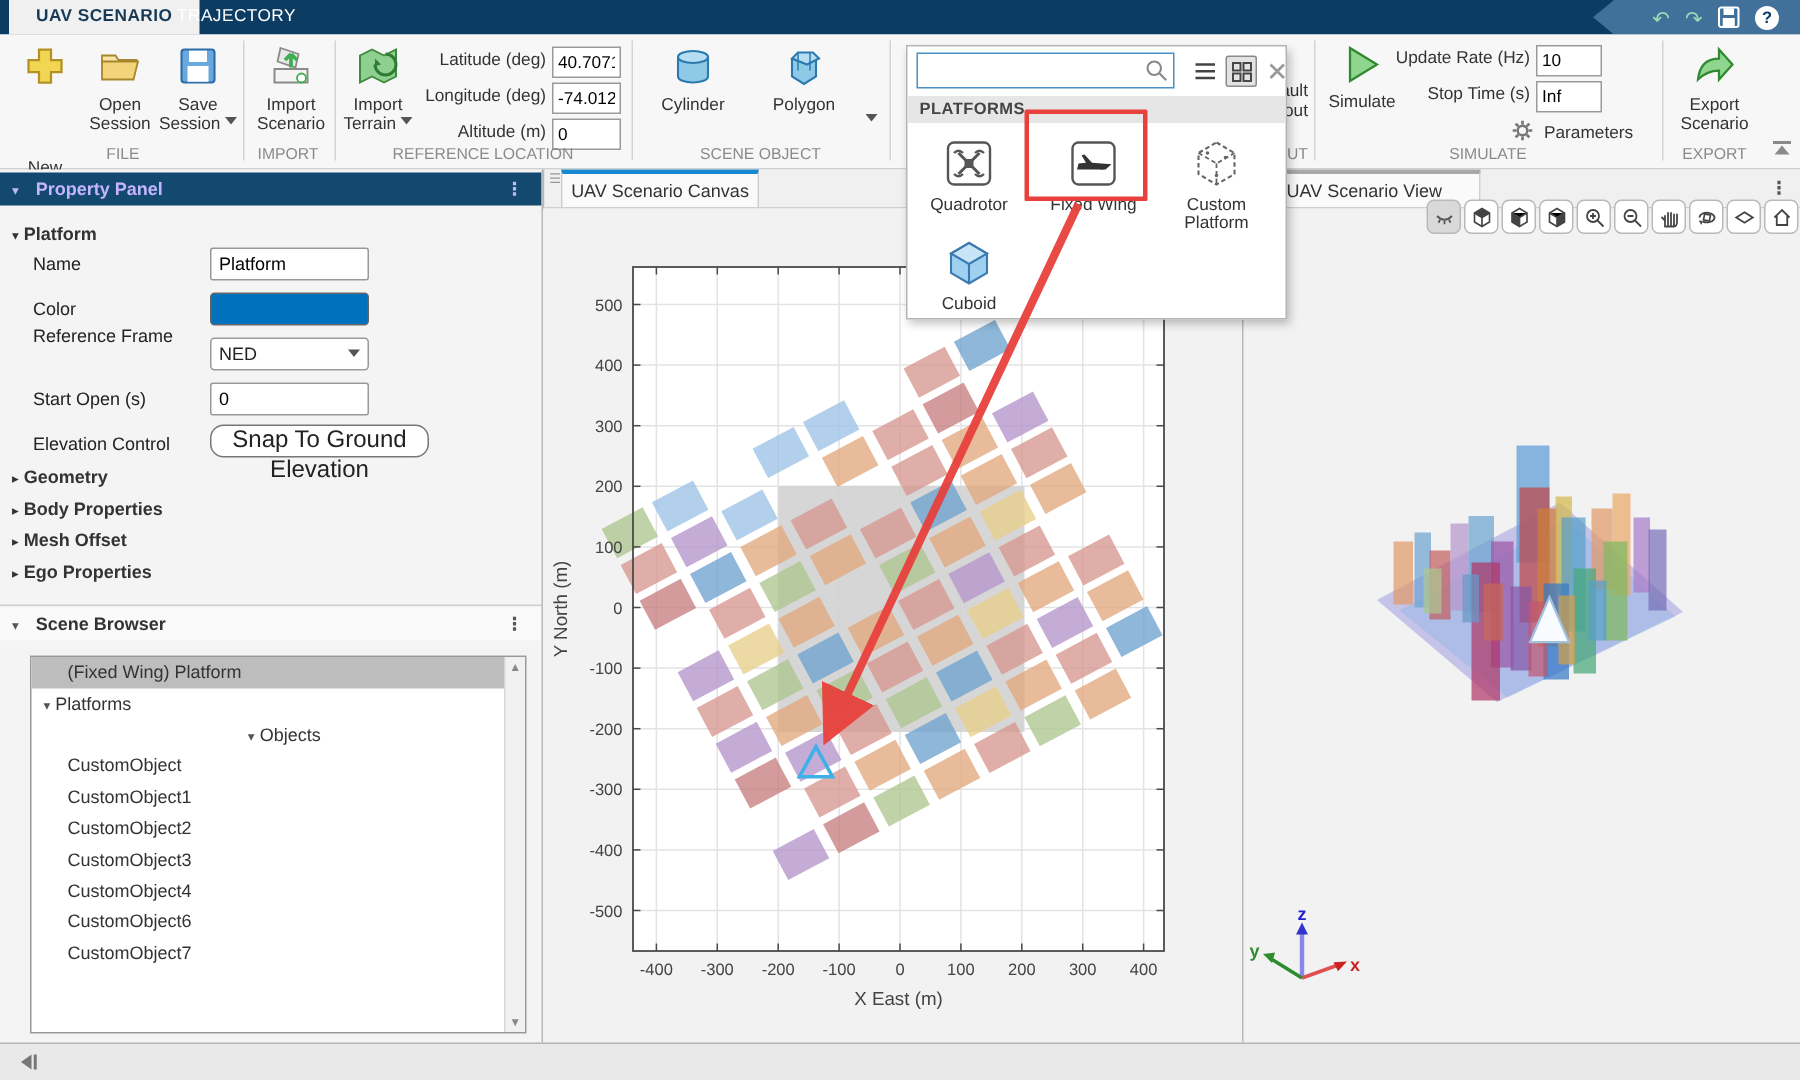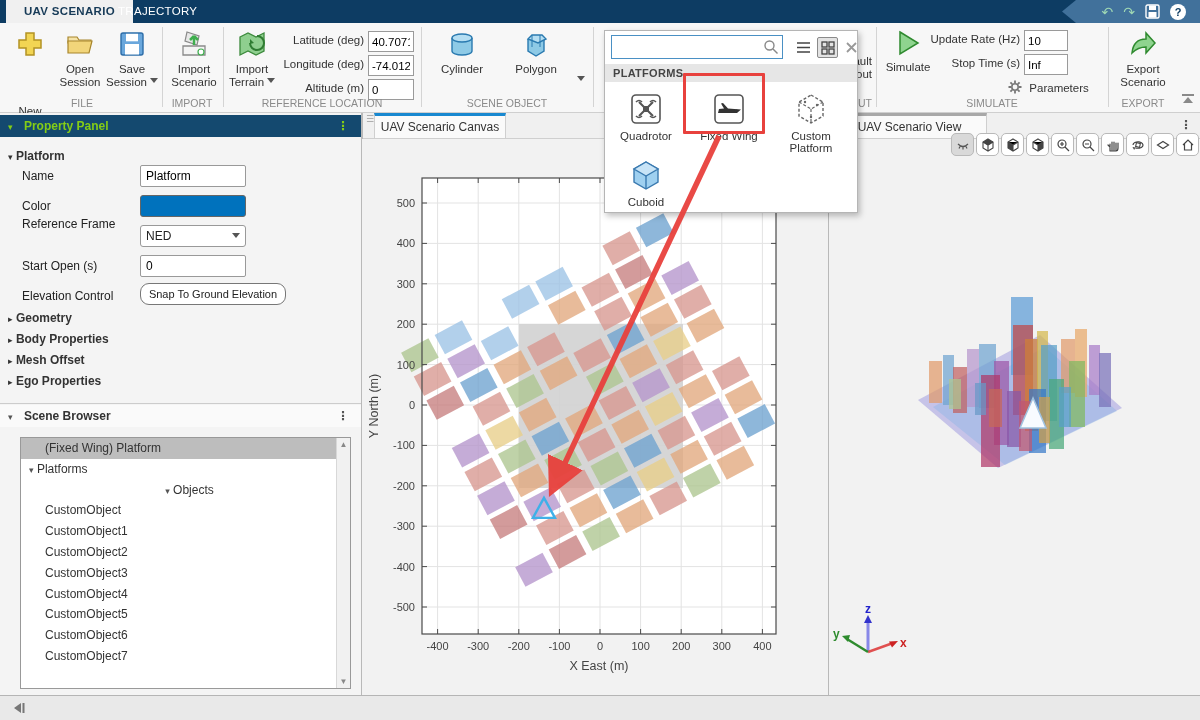--- a/index.html
+++ b/index.html
@@ -23,21 +23,21 @@
   .rdiv { position:absolute; top:4px; height:80px; width:1px; background:#d4d4d4; }
   .rbtn { position:absolute; top:6px; text-align:center; font-size:11.5px; color:#333; cursor:default; }
   .rbtn .lbl { margin-top:2px; line-height:13px; }
   .rlabel { position:absolute; font-size:11.5px; color:#333; text-align:right; }
   .rfield { position:absolute; height:21px; border:1px solid #9a9a9a; background:#fff;
     font-size:11.5px; padding:0 3px; font-family:"Liberation Sans",sans-serif; }
   .tri-down { display:inline-block; width:0; height:0; border:4px solid transparent;
     border-top:5px solid #555; vertical-align:middle; margin-left:3px; }
   
   #leftpanel { position:absolute; left:0; top:113px; width:361px; height:582px; background:#f4f4f4; }
-  .panelhdr { position:absolute; left:0; width:361px; height:22px; background:#14496f; color:#84cc16;
+  .panelhdr { position:absolute; left:0; width:361px; height:22px; background:#14496f; color:#c4b5fd;
     font-weight:bold; font-size:12px; line-height:22px; }
   .panelhdr .caret { margin:0 8px 0 8px; font-size:9px; }
   .dots3 { position:absolute; right:12px; top:0; color:inherit; font-weight:bold; }
   .prow-label { position:absolute; left:22px; font-size:12px; color:#222; line-height:22px; }
   .pctrl { position:absolute; left:140px; width:106px; height:22px; border:1px solid #999;
     background:#fff; font-size:12px; padding:0 5px; border-radius:2px; }
   .group-row { position:absolute; left:8px; font-weight:bold; font-size:12px; color:#333; }
   .treebox { position:absolute; left:20px; top:324px; width:331px; height:252px; background:#fff;
     border:1px solid #999; overflow:hidden; }
   .trow { height:20.8px; line-height:20.8px; font-size:12px; color:#333; white-space:nowrap; }
@@ -246,21 +246,21 @@
   <div class="prow-label" style="top:100px;">Reference Frame</div>
   <div class="pctrl" style="top:112px;border-radius:3px;line-height:20px;">
     <span>NED</span>
     <span class="tri-down" style="float:right;margin-top:7px;"></span>
   </div>
 
   <div class="prow-label" style="top:142px;">Start Open (s)</div>
   <input class="pctrl" style="top: 142px;" value="0">
 
   <div class="prow-label" style="top:172px;">Elevation Control</div>
-  <div class="pctrl" style="top:170px;width:146px;border-radius:9px;text-align:center;line-height:20px;font-size:11px;border-color:#777;">Snap To Ground Elevation</div>
+  <div class="pctrl" style="top:170px;width:146px;border-radius:9px;text-align:center;line-height:20px;font-size:16px;border-color:#777;">Snap To Ground Elevation</div>
 
   <div class="group-row" style="top:198px;"><span style="font-size:9px;">▸</span> <span>Geometry</span></div>
   <div class="group-row" style="top:219px;"><span style="font-size:9px;">▸</span> <span>Body Properties</span></div>
   <div class="group-row" style="top:240px;"><span style="font-size:9px;">▸</span> <span>Mesh Offset</span></div>
   <div class="group-row" style="top:261px;"><span style="font-size:9px;">▸</span> <span>Ego Properties</span></div>
 
   <div style="position:absolute;left:0;top:290px;width:361px;height:1px;background:#ccc;"></div>
   <div class="panelhdr" style="top:292px;background:#fafafa;color:#333;font-weight:bold;">
     <span class="caret" style="color:#555;">▾</span>
     <span>Scene Browser</span>
@@ -270,21 +270,20 @@
   <div class="treebox">
     <div class="trow sel" style="padding-left:24px;">(Fixed Wing) Platform</div>
     <div class="trow" style="padding-left:8px;"><span style="font-size:9px;color:#555;">▾</span> <span>Platforms</span></div>
     <div class="trow" style="padding-left:8px;text-align:center;"><span style="font-size:9px;color:#555;">▾</span> <span>Objects</span></div>
     <div id="objlist">
         <div class="trow" style="padding-left: 24px;">CustomObject</div>
         <div class="trow" style="padding-left: 24px;">CustomObject1</div>
         <div class="trow" style="padding-left: 24px;">CustomObject2</div>
         <div class="trow" style="padding-left: 24px;">CustomObject3</div>
         <div class="trow" style="padding-left: 24px;">CustomObject4</div>
-        <div class="trow" style="padding-left: 24px;">CustomObject5</div>
         <div class="trow" style="padding-left: 24px;">CustomObject6</div>
         <div class="trow" style="padding-left: 24px;">CustomObject7</div>
       </div>
     <div class="tscroll">
       <div style="margin-top:2px;">▲</div>
       <div style="position:absolute;bottom:2px;left:0;width:100%;">▼</div>
     </div>
   </div>
 </div>
 

